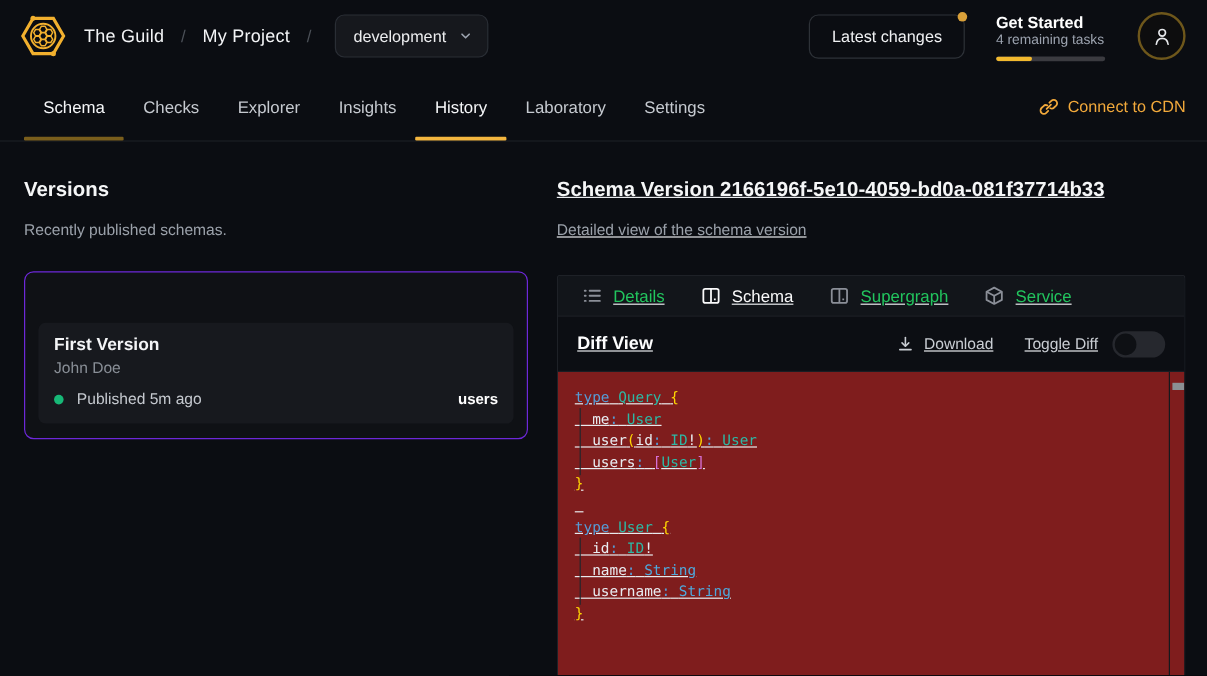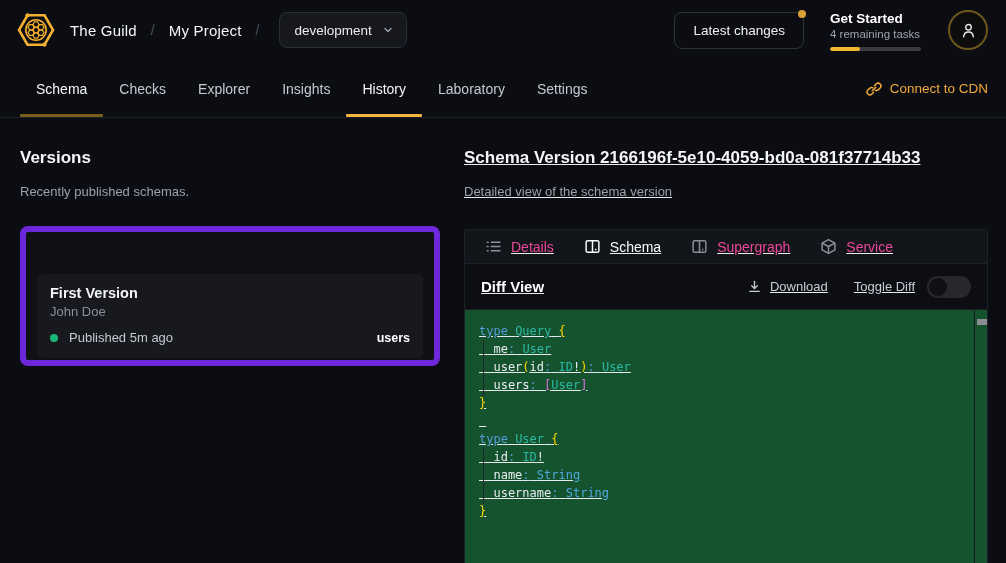--- a/index.html
+++ b/index.html
@@ -52,45 +52,45 @@
   .nav-tab.active::after { background:#F4B63F; }
   .nav-tab.dim::after { background:#7A5E1C; }
   .cdn-link { display:flex; align-items:center; gap:8px; color:#F2A93B; font-size:13.5px; cursor:pointer; }
   
   .main { display:flex; height:445px; }
   .col-left { width:463px; padding:29px 23px 0 20px; }
   .col-right { flex:1; padding:29px 18px 0 1px; display:flex; flex-direction:column;text-decoration:underline; }
   .sec-title { font-size:17px; font-weight:700; color:#F5F6F7; line-height:21px; }
   .sec-sub { margin-top:16px; font-size:13px; color:#9BA1AA; }
   
-  .versions-card { margin-top:27px; background:#0F1115; border:6px solid #6d28d9; border-radius:8px; padding:11px; height:140px; }
+  .versions-card { margin-top:27px; background:#0F1115; border:1px solid #6d28d9; border-radius:8px; padding:11px; height:140px; }
   .version-item { margin-top:31px; background:#17191E; border-radius:6px; padding:11px 13px 13px; cursor:pointer; }
   .vi-title { font-size:14.5px; font-weight:700; color:#F3F4F6; }
   .vi-author { margin-top:3px; font-size:13px; color:#898F97; }
   .vi-row { margin-top:11px; display:flex; align-items:center; }
   .vi-dot { width:8px; height:8px; border-radius:50%; background:#17B877; margin-right:11px; }
   .vi-status { font-size:13px; color:#C5C9CF;text-align:center; }
   .vi-service { margin-left:auto; font-size:12.5px; font-weight:700; color:#FFFFFF; }
   
   .detail-panel { margin-top:30px; flex:1; border:1px solid #1E2127; border-bottom:none; border-radius:3px 3px 0 0; display:flex; flex-direction:column; overflow:hidden; }
   .panel-tabs { height:34px; background:#12151A; border-bottom:1px solid #1E2127; display:flex; align-items:center; padding:0 20px; gap:30px; }
-  .ptab { display:flex; align-items:center; gap:9px; font-size:14px; color:#ec4899; cursor:pointer; }
+  .ptab { display:flex; align-items:center; gap:9px; font-size:14px; color:#22c55e; cursor:pointer; }
   .ptab svg { stroke:#8B8F98; }
   .ptab.active { color:#FAFAFB; }
   .ptab.active svg { stroke:#FAFAFB; }
   .diff-row { height:46px; background:#0C0E13; border-bottom:1px solid #1A1D23; display:flex; align-items:center; padding:0 16px; }
   .diff-title { font-size:15px; font-weight:700; color:#FDFDFE; }
   .diff-actions { margin-left:auto; display:flex; align-items:center; gap:26px; }
   .download-btn { display:flex; align-items:center; gap:8px; font-size:13px; color:#C9CDD3; cursor:pointer; background:none; border:none; font-family:inherit; }
   .toggle-wrap { display:flex; align-items:center; gap:12px; }
   .toggle-label { font-size:13px; color:#C9CDD3; }
   .switch { width:44px; height:22px; border-radius:11px; background:#26282E; position:relative; cursor:pointer; }
   .switch .knob { position:absolute; top:2px; left:2px; width:18px; height:18px; border-radius:50%; background:#0E1014; }
   
-  .code-area { position:relative; flex:1; background:#14532d; padding:12px 14px; overflow:hidden; }
+  .code-area { position:relative; flex:1; background:#7f1d1d; padding:12px 14px; overflow:hidden; }
   .code-line { font-family:"DejaVu Sans Mono","Liberation Mono",monospace; font-size:12px; line-height:18px; white-space:pre; }
   .indent-guide { position:absolute; left:18px; width:1px; background:#23262C; }
   .guide-1 { top:30px; height:56px; }
   .guide-2 { top:138px; height:56px; }
   .code-scrollbar { position:absolute; top:0; right:0; bottom:0; width:13px; border-left:1px solid #15181D; }
   .code-thumb { position:absolute; top:9px; left:2px; width:10px; height:6px; background:#8B8F93; }
   svg { display:block; }
 </style>
 </head>
 <body>

